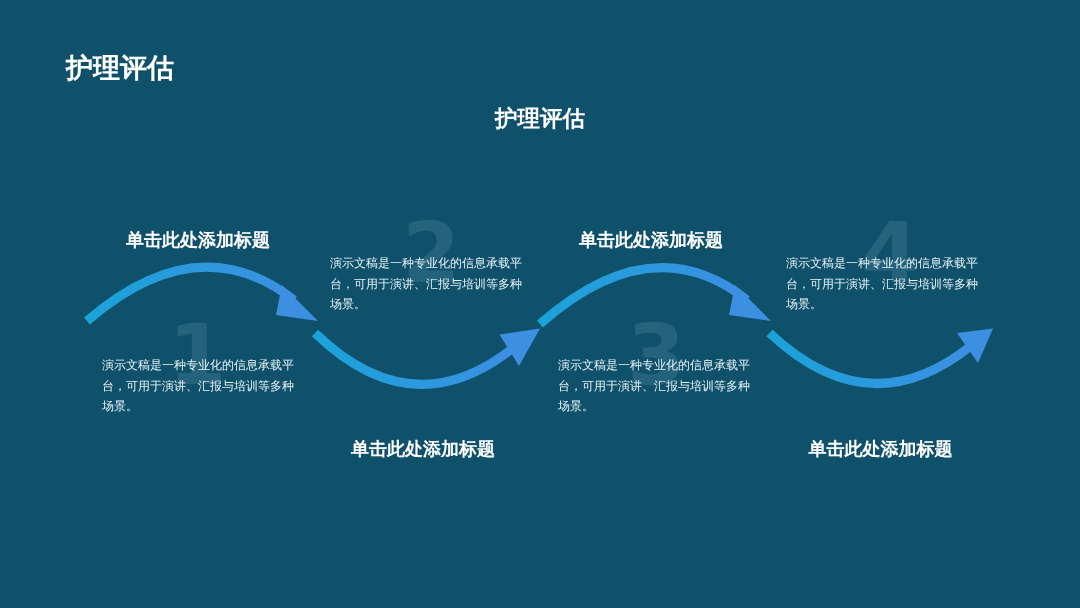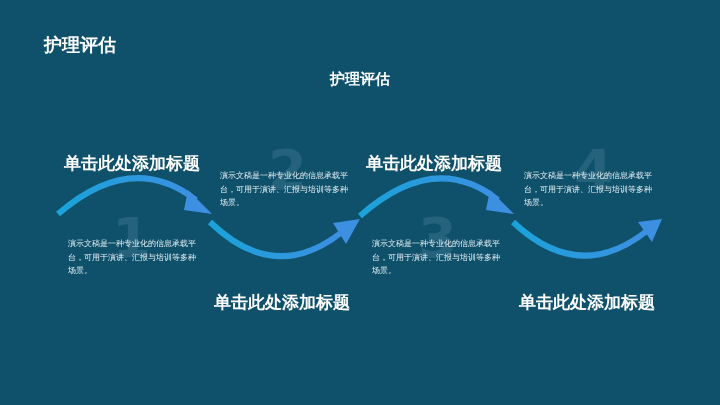--- a/index.html
+++ b/index.html
@@ -12,21 +12,21 @@
     }
     .page-title {
       position: absolute; left: 44px; top: 33px;
       font-size: 18px; font-weight: bold; letter-spacing: 0px;
     }
     .center-title {
       position: absolute; left: 0; width: 720px; top: 70px;
       text-align: center; font-size: 15px; font-weight: bold;
     }
     .step-title {
-      position: absolute; font-size: 17px; font-weight: bold;
+      position: absolute; font-size: 12px; font-weight: bold;
       width: 150px; text-align: center;
     }
     .step-desc {
       position: absolute; font-size: 8px; line-height: 13.5px;
       width: 130px; color: #e8f2f6; z-index: 2;
     }
     .big-num {
       position: absolute; font-size: 56px; font-weight: bold;
       color: rgba(120,160,180,0.22); z-index: 1; line-height: 1;
     }

